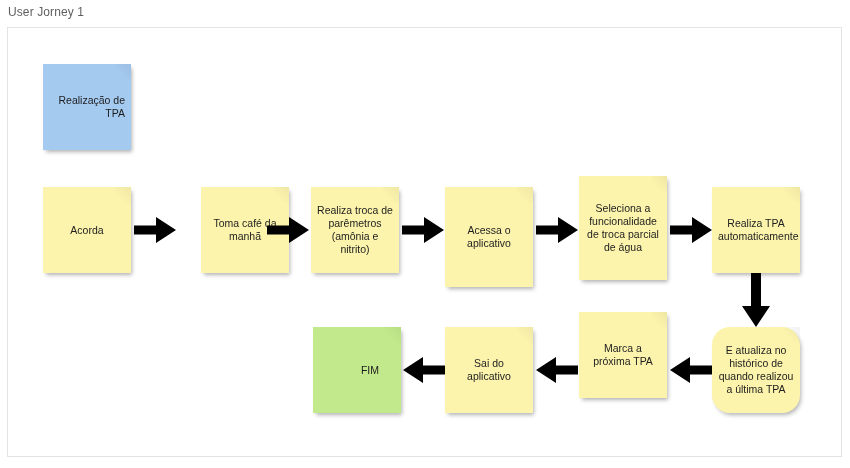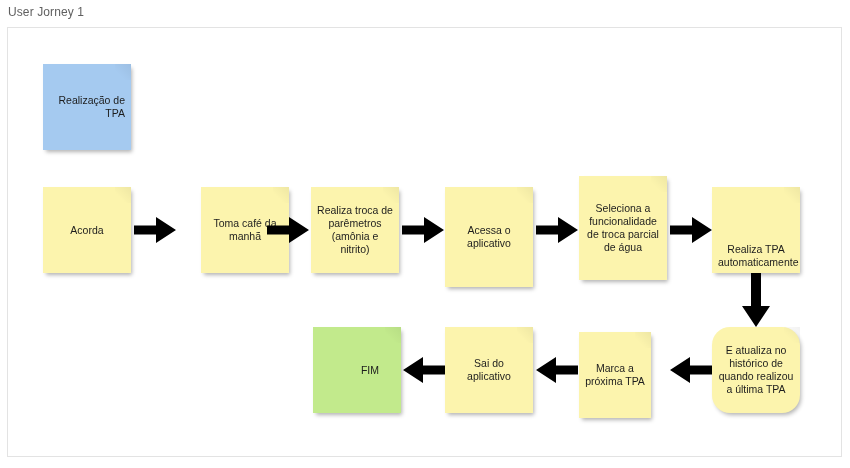--- a/index.html
+++ b/index.html
@@ -96,29 +96,29 @@
   </div>
 
   <div class="note yellow" style="left:437px; top:159px; width:88px; height:100px;">
     <span class="note-text">Acessa o aplicativo</span>
   </div>
 
   <div class="note yellow" style="left:571px; top:148px; width:88px; height:104px;">
     <span class="note-text">Seleciona a funcionalidade de troca parcial de água</span>
   </div>
 
-  <div class="note yellow" style="left:704px; top:159px; width:88px; height:86px;align-items:flex-end;">
+  <div class="note yellow" style="left:704px; top:159px; width:88px; height:86px;">
     <span class="note-text">Realiza TPA automaticamente</span>
   </div>
 
   <div class="note yellow" style="left:704px; top:299px; width:88px; height:86px;border-radius:18px;">
     <span class="note-text">E atualiza no histórico de quando realizou a última TPA</span>
   </div>
 
-  <div class="note yellow" style="left:571px; top:304px; width:72px; height:86px;">
+  <div class="note yellow" style="left:571px; top:284px; width:88px; height:86px;">
     <span class="note-text">Marca a próxima TPA</span>
   </div>
 
   <div class="note yellow" style="left:437px; top:299px; width:88px; height:86px;">
     <span class="note-text">Sai do aplicativo</span>
   </div>
 
   <div class="note green" style="left:305px; top:299px; width:88px; height:86px;">
     <span class="note-text">FIM</span>
   </div>

